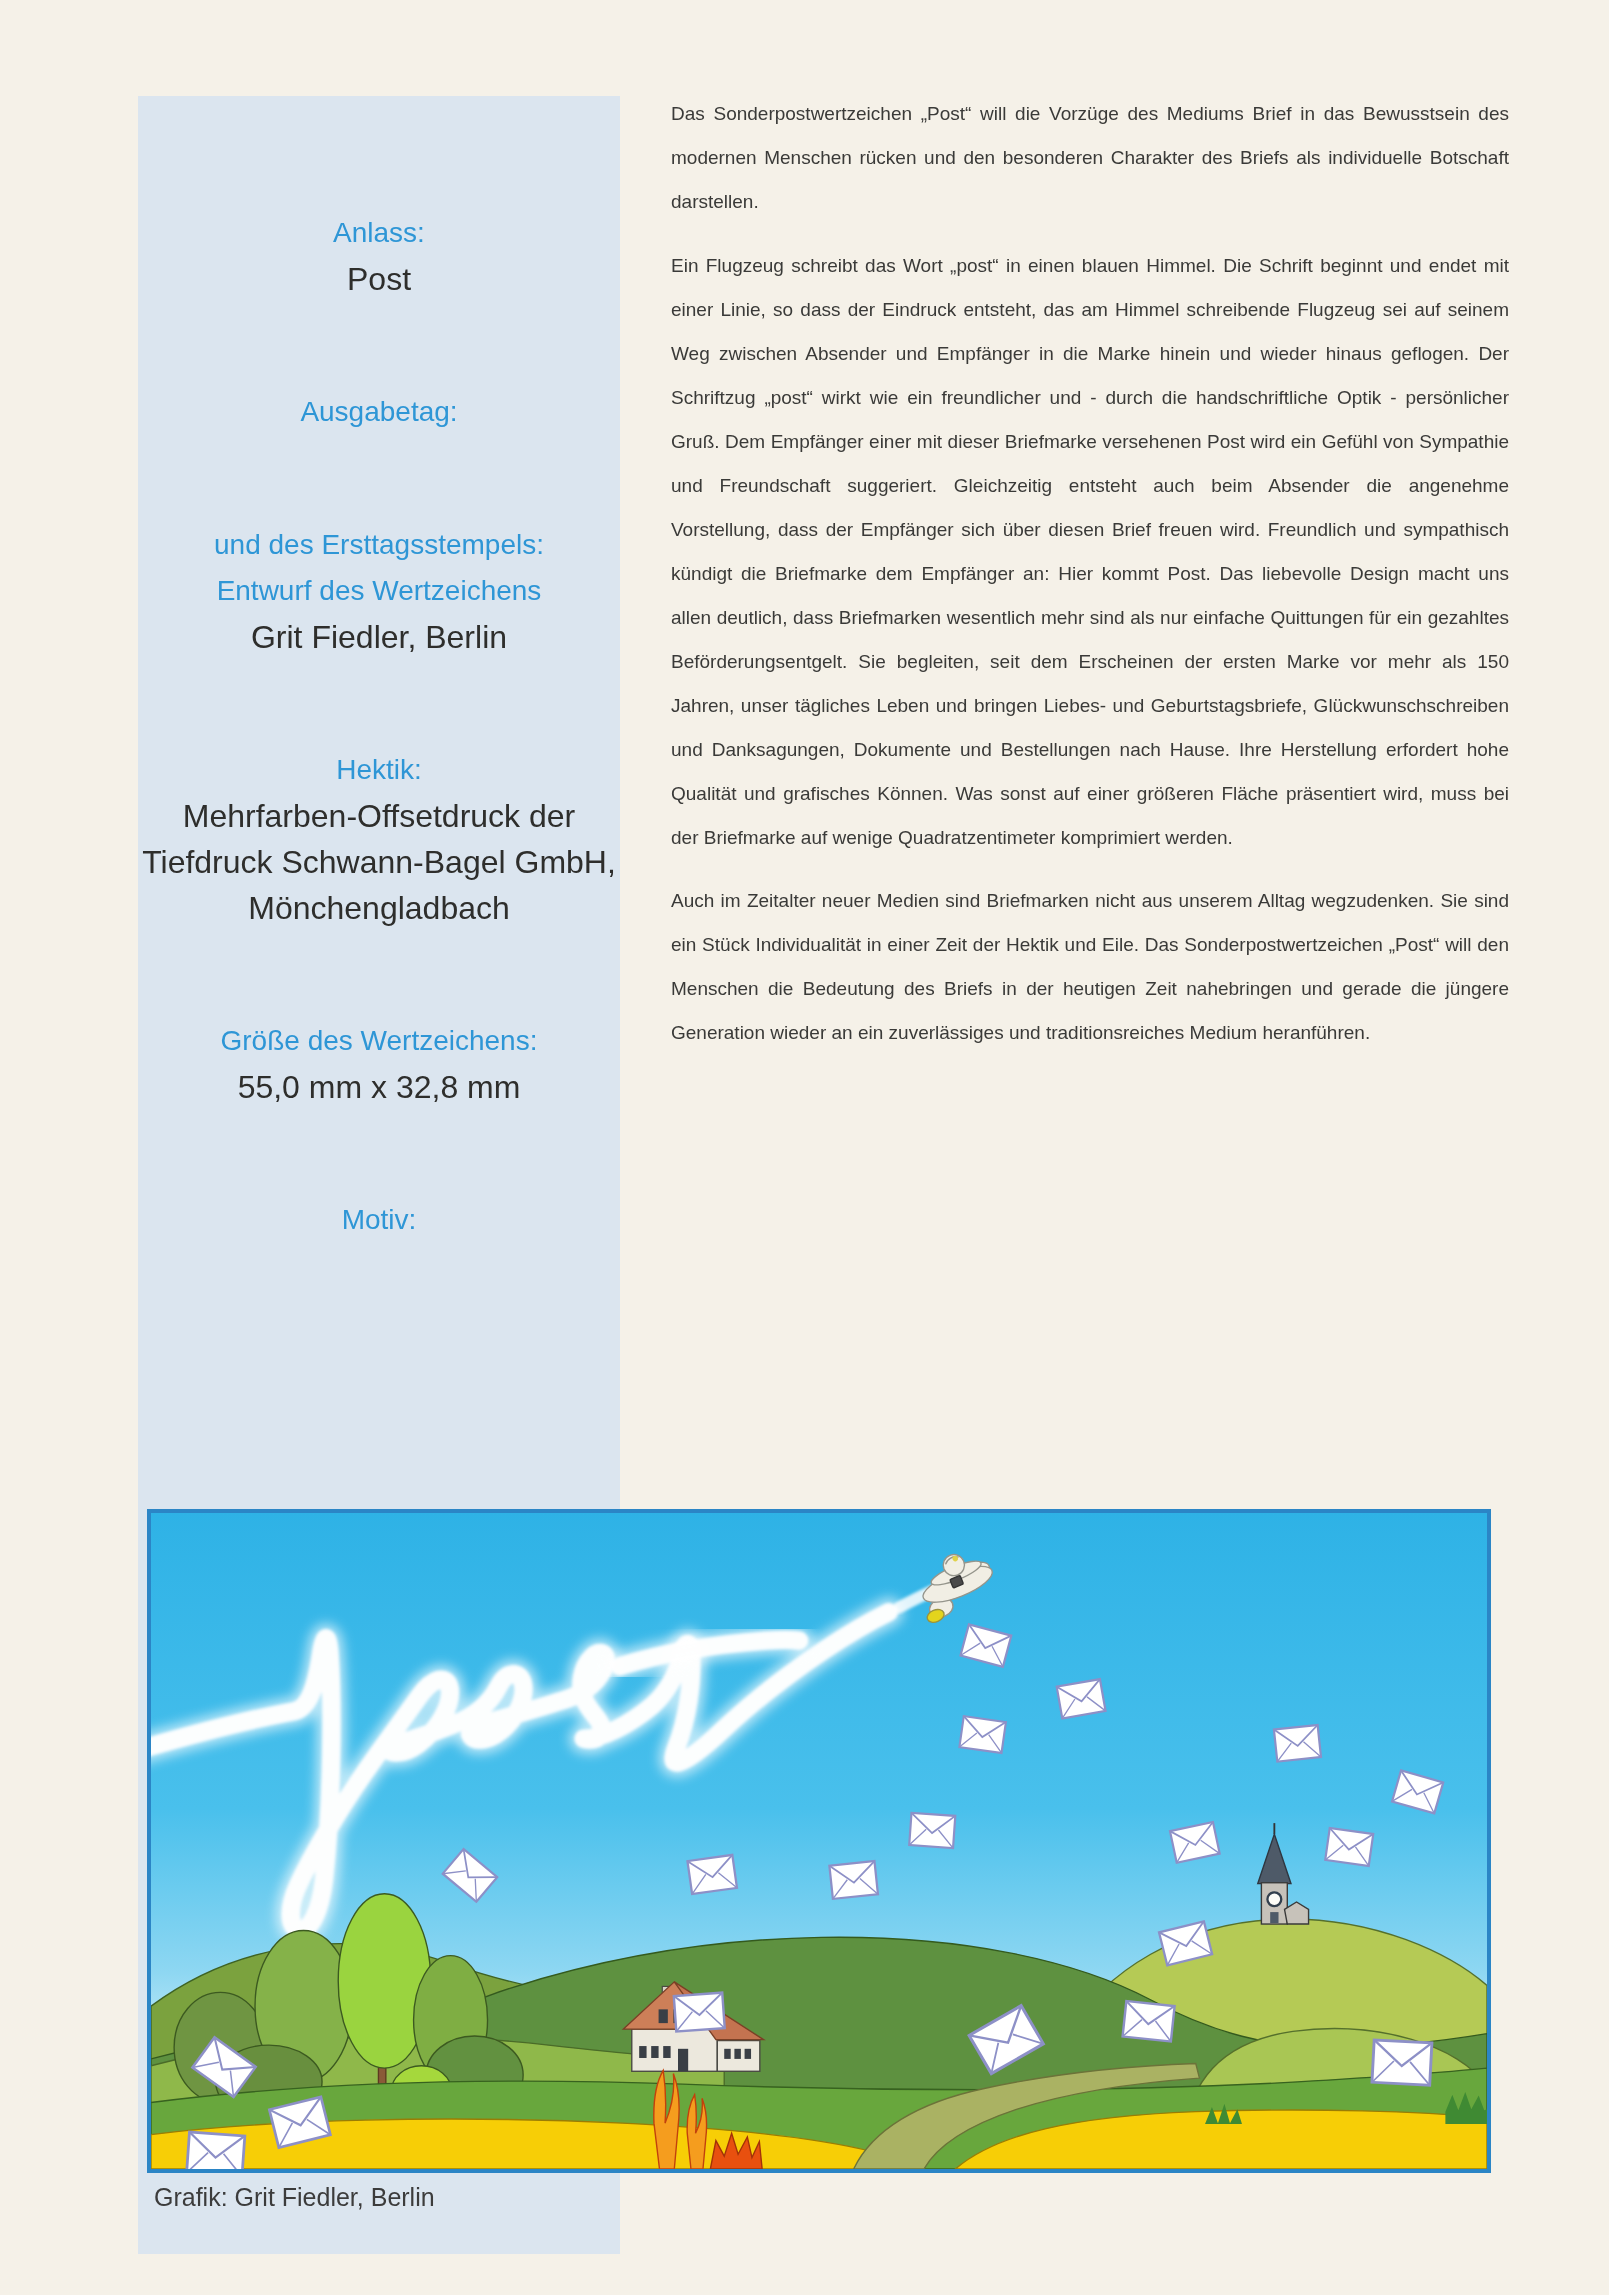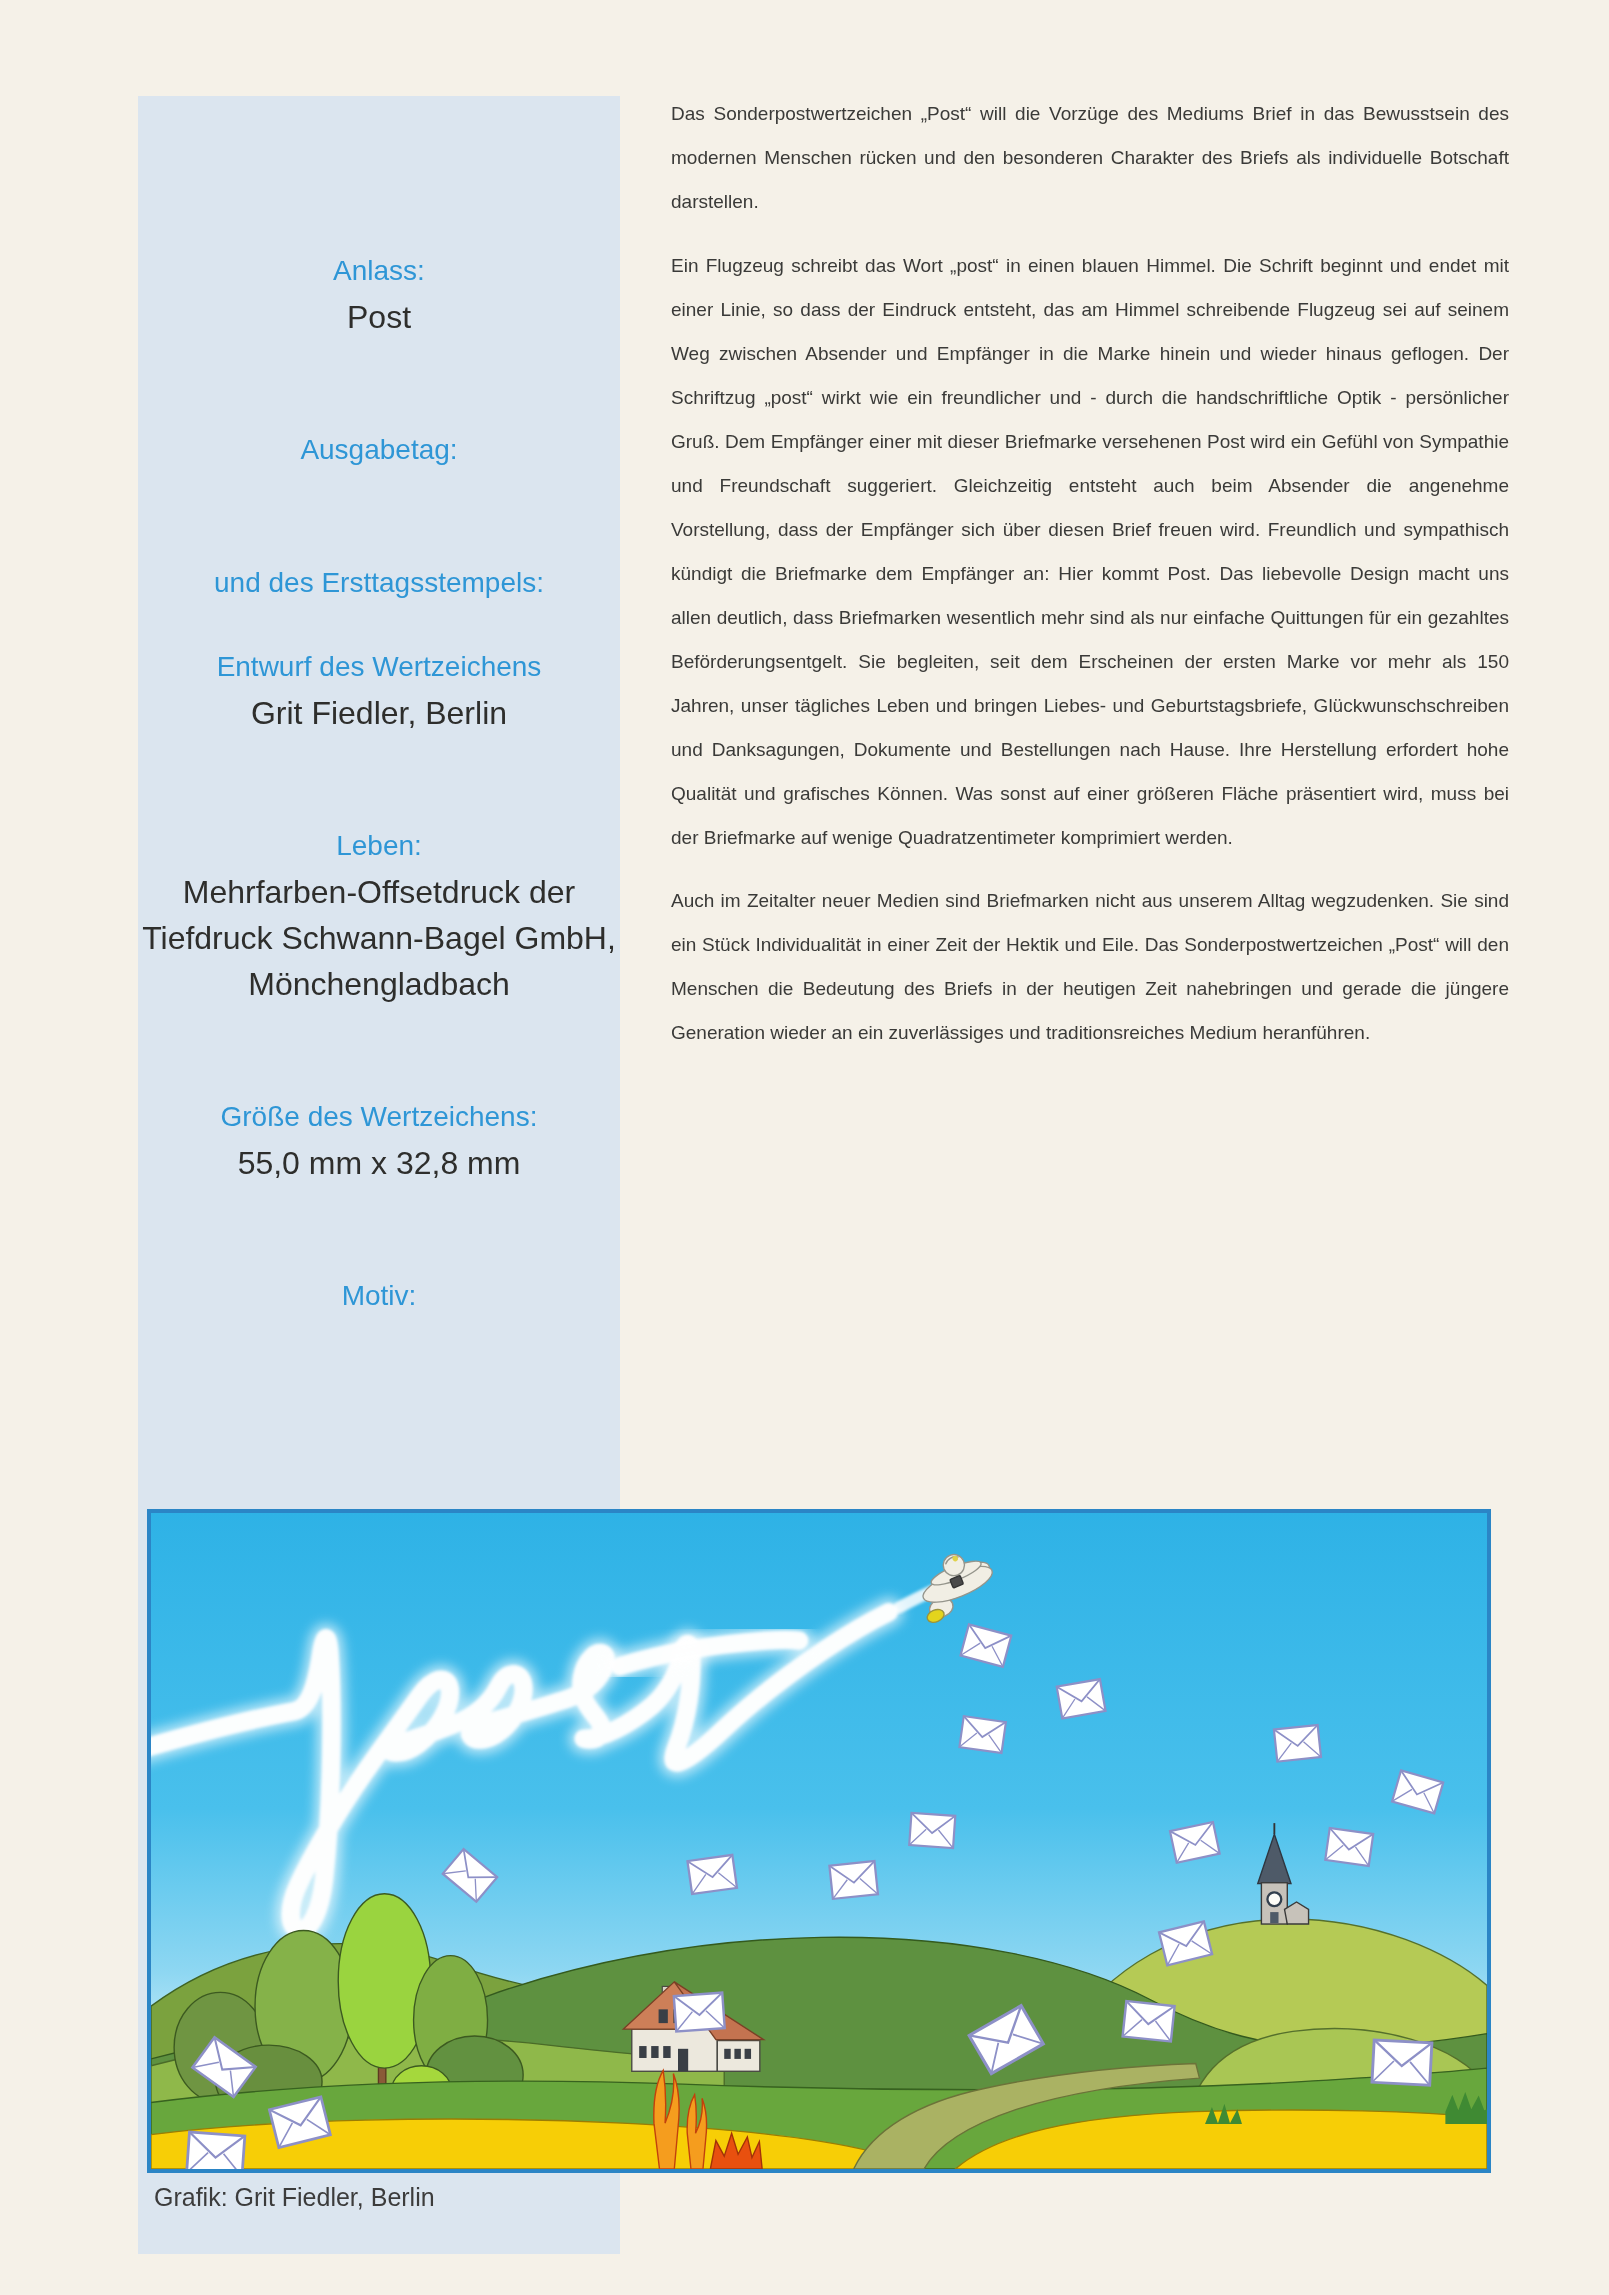--- a/index.html
+++ b/index.html
@@ -9,21 +9,21 @@
     font-family:"Liberation Sans","DejaVu Sans",sans-serif;
     color:#3a3a38;overflow:hidden;
   }
   
   .sidebar{
     position:absolute;left:138px;top:96px;width:482px;height:2158px;
     background:#dbe5ef;z-index:1;
   }
   .sidebar-content{padding-top:114px;text-align:center;}
   .sb-group{margin-bottom:87px;}
-  .sb-label{color:#2e96d6;font-size:28px;line-height:46px;margin-top:38px;}
+  .sb-label{color:#2e96d6;font-size:28px;line-height:46px;}
   .sb-value{color:#2e2e2c;font-size:32px;line-height:46px;}
   
   .main-text{
     position:absolute;left:671px;top:92px;width:838px;z-index:1;
   }
   .main-text p{
     margin:0 0 19.5px 0;font-size:19px;line-height:44px;
     text-align:justify;hyphens:auto;-webkit-hyphens:auto;color:#3a3a38;
   }
   
@@ -52,21 +52,21 @@
       </div>
       <div class="sb-group">
         <div class="sb-label">Ausgabetag:</div>
       </div>
       <div class="sb-group">
         <div class="sb-label">und des Ersttagsstempels:</div>
         <div class="sb-label">Entwurf des Wertzeichens</div>
         <div class="sb-value">Grit Fiedler, Berlin</div>
       </div>
       <div class="sb-group">
-        <div class="sb-label">Leben:</div>
+        <div class="sb-label">Hektik:</div>
         <div class="sb-value">Mehrfarben-Offsetdruck der</div>
         <div class="sb-value">Tiefdruck Schwann-Bagel GmbH,</div>
         <div class="sb-value">Mönchengladbach</div>
       </div>
       <div class="sb-group">
         <div class="sb-label">Größe des Wertzeichens:</div>
         <div class="sb-value">55,0 mm x 32,8 mm</div>
       </div>
       <div class="sb-group">
         <div class="sb-label">Motiv:</div>

